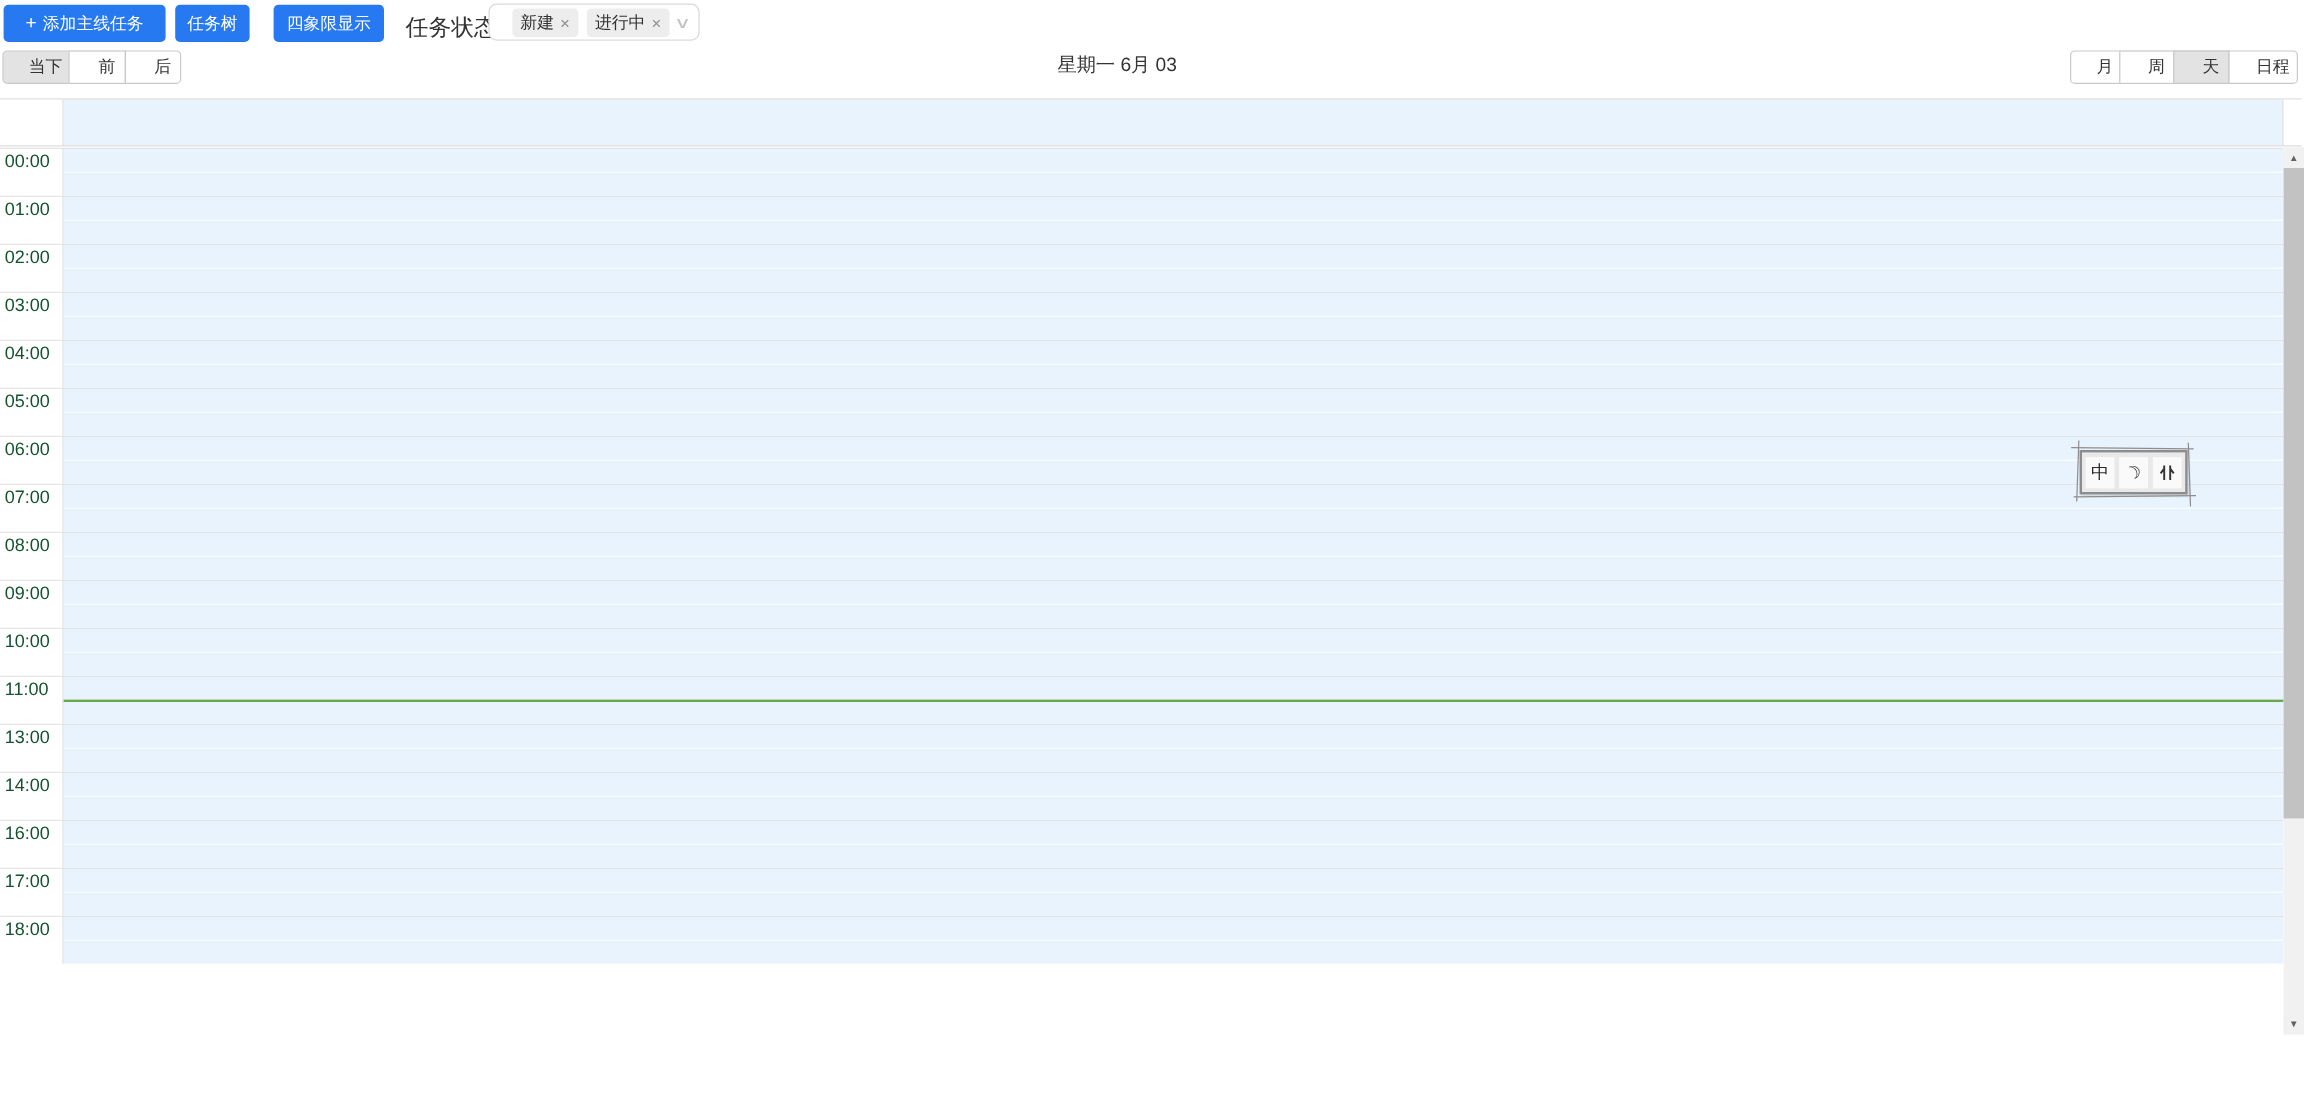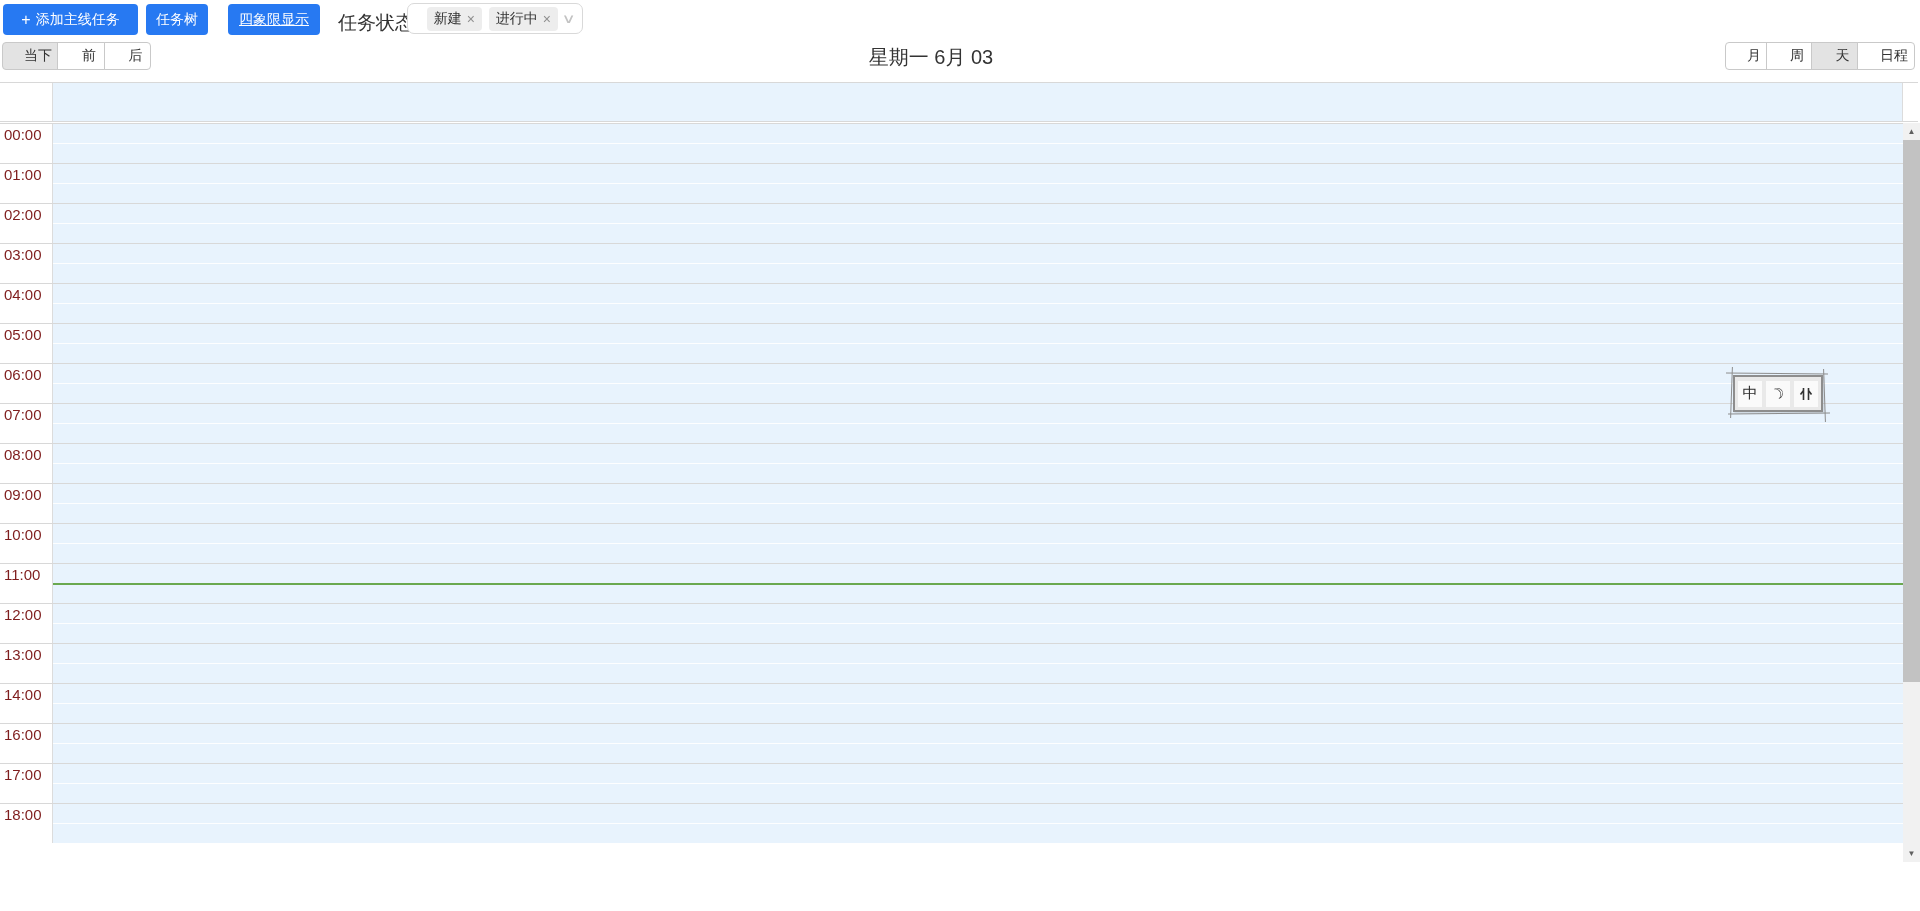--- a/index.html
+++ b/index.html
@@ -32,35 +32,35 @@
   .btn-group { position:absolute; top:42px; display:flex; }
   .btn-sec {
     height:28px; background:#fff; border:1px solid #c9c9c9; color:#333;
     font-size:14px; cursor:pointer; margin-left:-1px; font-family:inherit;
     display:flex; align-items:center; justify-content:center;padding-left:16px;
   }
   .btn-sec:first-child { margin-left:0; border-radius:4px 0 0 4px; }
   .btn-sec:last-child { border-radius:0 4px 4px 0; }
   .btn-sec.active { background:#e3e3e3; }
   .view-title { position:absolute; top:44px; left:931px; transform:translateX(-50%);
-                font-size:20px; color:#333; white-space:nowrap; }
+                font-size:16px; color:#333; white-space:nowrap; }
 
   
   .allday { position:absolute; top:82px; left:0; width:1918px; height:40px;
             border-top:1px solid #d8d8d8; border-bottom:1px solid #d8d8d8; display:flex; }
   .allday-gutter { width:53px; background:#fff; border-right:1px solid #dcdcdc; }
   .allday-lane { width:1850px; background:#e8f3fd; border-right:1px solid #dcdcdc; cursor:pointer; }
   .allday-filler { flex:1; background:#fff; }
 
   
   .scroll-area { position:absolute; top:123px; left:0; width:1903px; height:739px;
                  overflow:hidden; background:#fff; }
   .slot-row { width:100%; height:40px; border-top:1px solid #d8d8d8; display:flex; }
   .slot-label { width:53px; background:#fff; border-right:1px solid #dcdcdc;
-                font-size:15px; color:#7f1d1d; padding:2px 0 0 4px; letter-spacing:0; }
+                font-size:15px; color:#14532d; padding:2px 0 0 4px; letter-spacing:0; }
   .slot-lane { flex:1; background:#e8f3fd; position:relative; cursor:pointer; }
   .slot-lane::after { content:""; position:absolute; left:0; right:0; top:19px; height:1px;
                       background:rgba(255,255,255,0.9); }
   .now-line { position:absolute; left:53px; right:0; top:460px; height:2px;
               background:#6aa84f; z-index:5; }
 
   
   .scrollbar { position:absolute; left:1903px; top:123px; width:17px; height:739px;
                background:#f1f1f1; }
   .sb-arrow { position:absolute; left:0; width:17px; height:17px; color:#606060;
@@ -87,21 +87,21 @@
 </head>
 <body>
 
 <button class="btn-primary" style="left:3px;width:135px;">
   <span class="plus">+</span>
   <span>添加主线任务</span>
 </button>
 <button class="btn-primary" style="left:146px;width:62px;">
   <span>任务树</span>
 </button>
-<button class="btn-primary" style="left:228px;width:92px;text-decoration:underline;">
+<button class="btn-primary" style="left:228px;width:92px;">
   <span>四象限显示</span>
 </button>
 
 <span class="status-label">任务状态:</span>
 
 <div class="status-select">
   <span class="tag">
     <span>新建</span>
     <span class="x">×</span>
   </span>
@@ -188,24 +188,20 @@
     <div class="slot-row">
       <div class="slot-label">10:00</div>
       <div class="slot-lane"></div>
     </div>
 
     <div class="slot-row">
       <div class="slot-label">11:00</div>
       <div class="slot-lane"></div>
     </div>
 
-    <div class="slot-row">
-      <div class="slot-label">12:00</div>
-      <div class="slot-lane"></div>
-    </div>
 
     <div class="slot-row">
       <div class="slot-label">13:00</div>
       <div class="slot-lane"></div>
     </div>
 
     <div class="slot-row">
       <div class="slot-label">14:00</div>
       <div class="slot-lane"></div>
     </div>

